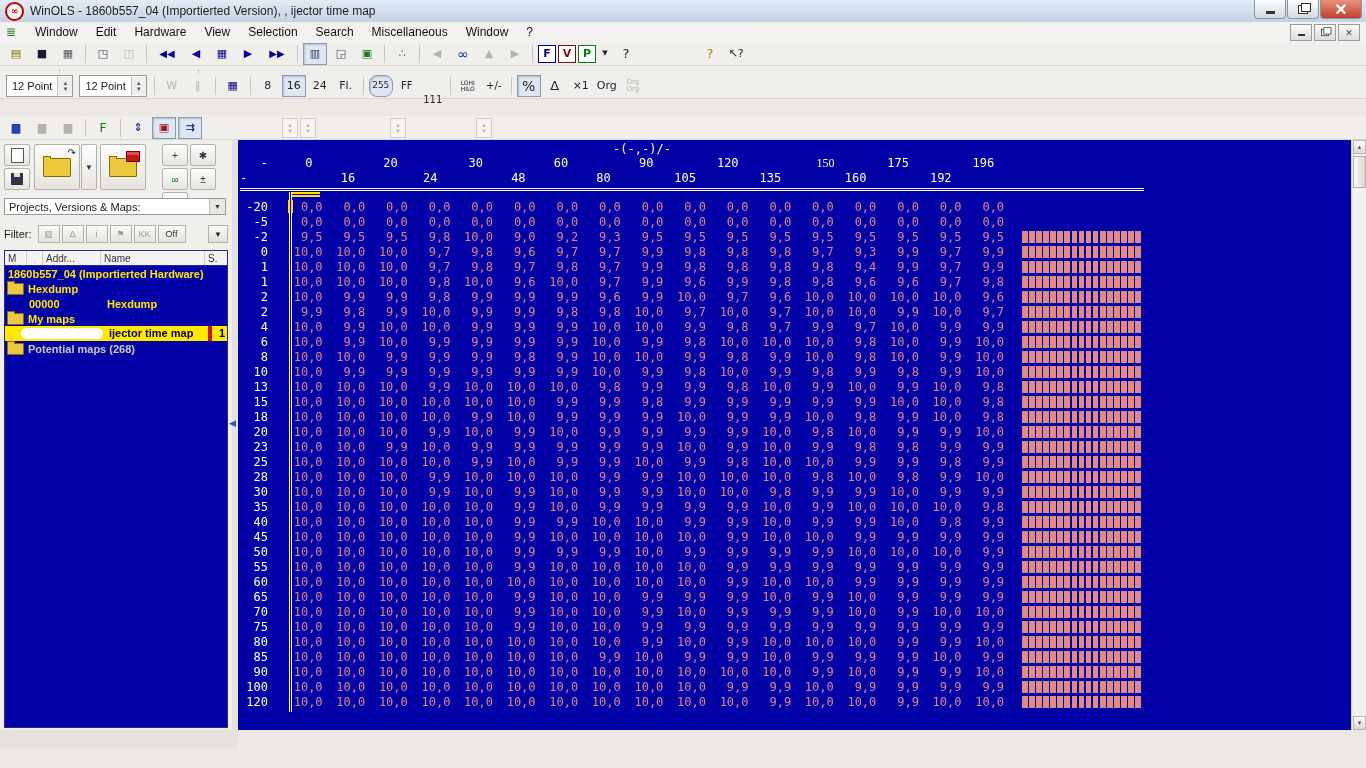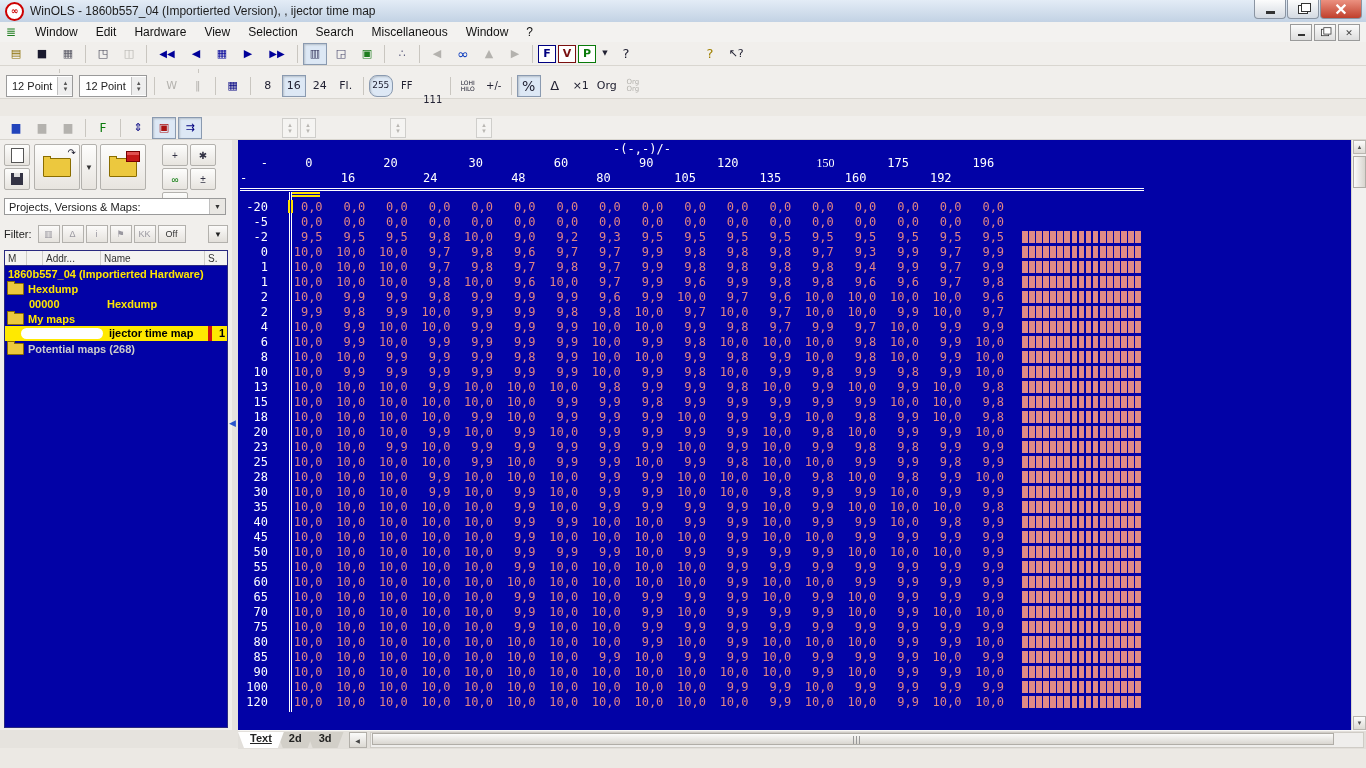--- a/index.html
+++ b/index.html
@@ -1017,33 +1017,20 @@
   <div class="vscroll">
     <span class="varrow" style="top:0;">
         <span>▲</span>
       </span>
     <span class="vthumb"></span>
     <span class="varrow" style="bottom:0;">
         <span>▼</span>
       </span>
   </div>
 
-  <div class="tabrow">
-    <span class="tab active">Text</span>
-    <span class="tab">2d</span>
-    <span class="tab">3d</span>
-    <span class="tabscroll-left">
-        <span>◀</span>
-      </span>
-    <span class="hscroll">
-      <span class="hthumb">
-          <span class="grip"></span>
-        </span>
-    </span>
-  </div>
 
   <div class="statusbar">
     <span class="st" style="left:4px;">Press F1 to receive help.</span>
     <span class="stdiv" style="left:684px;"></span>
     <span class="st" style="left:692px;">
       <span class="sticon" style="color:#2e8b57;">▨</span>
       <span class="sticon" style="color:#3a8a3a;">✿</span>
       <span class="sticon" style="color:#a8a8a8;">◈</span>
       <span style="margin-left:6px;">All CS ok - Checksum block 0 : okay</span>
     </span>

